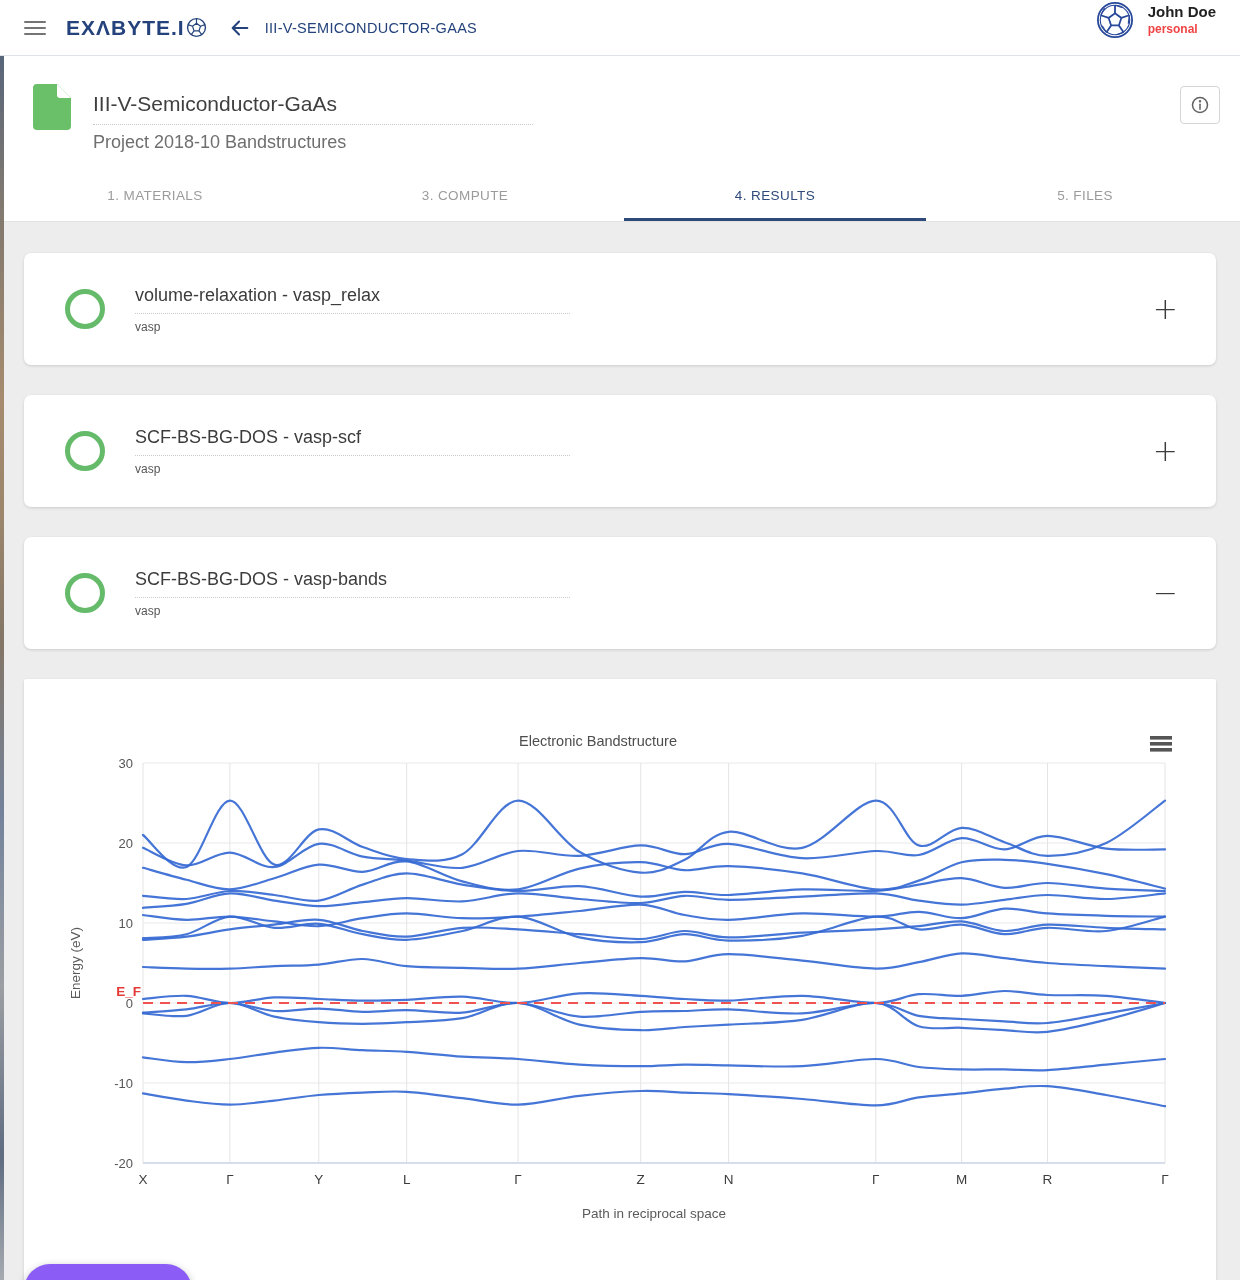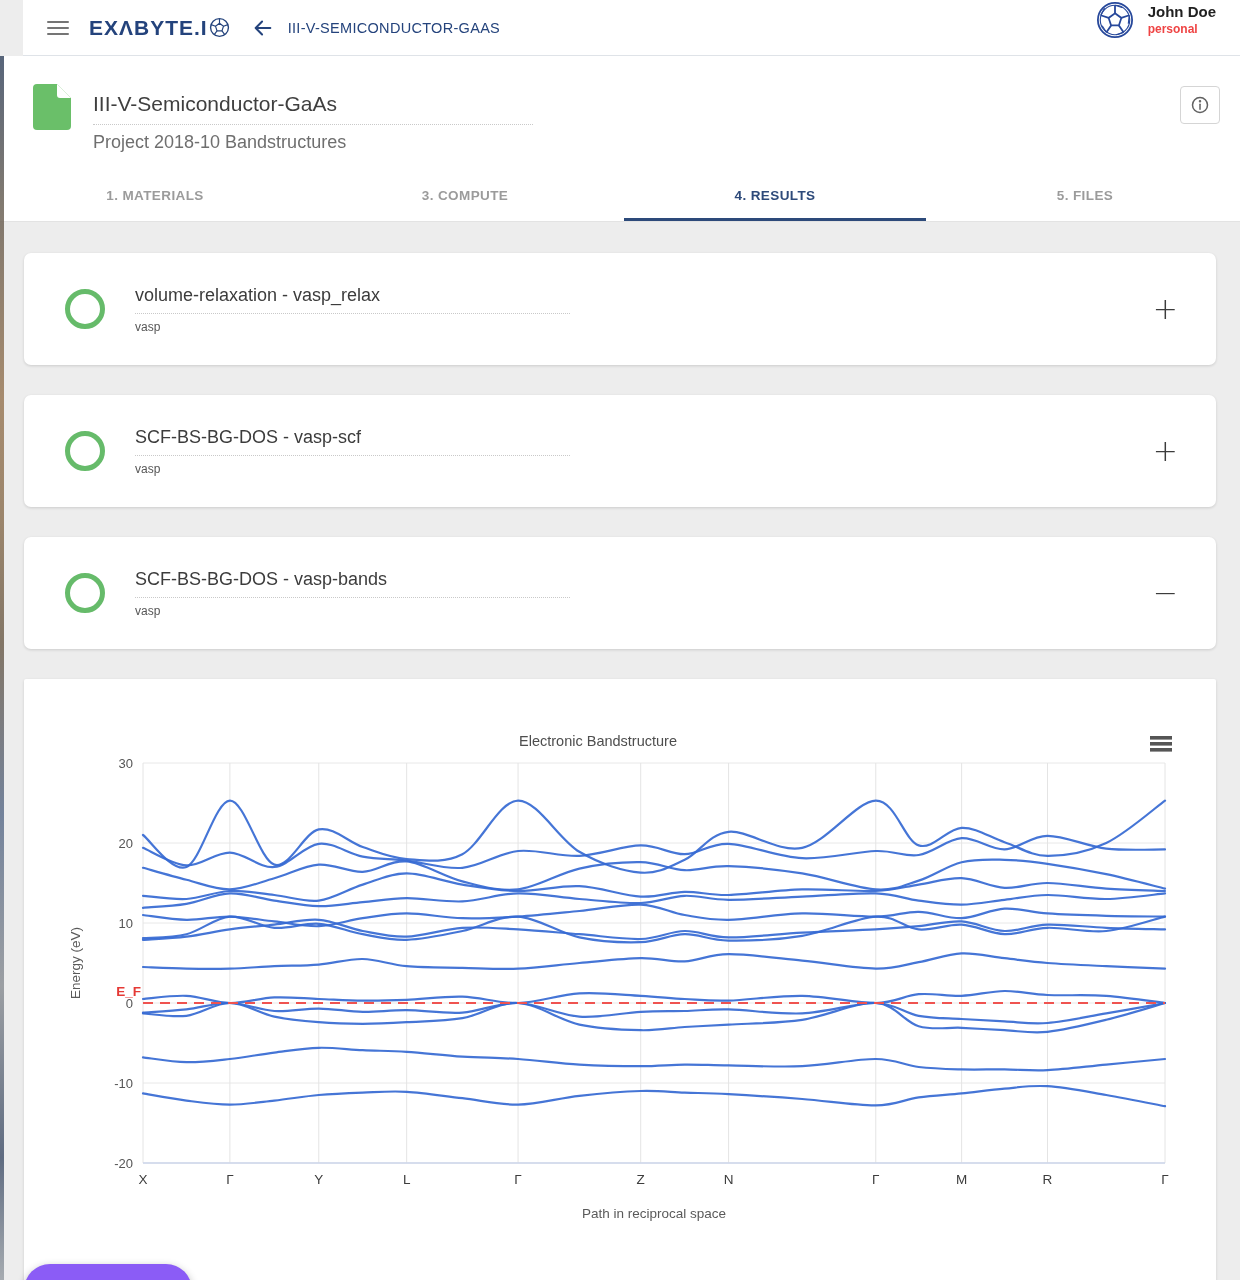--- a/index.html
+++ b/index.html
@@ -7,21 +7,21 @@
   body { font-family:"Liberation Sans","DejaVu Sans",sans-serif; }
   .page { position:relative; width:1240px; height:1280px; overflow:hidden; background:#ededed; }
 
   
   .edge-sliver { position:absolute; left:0; top:56px; width:4px; height:1224px;
     background:linear-gradient(180deg,#3a4a63 0%,#6b6257 12%,#9a7a58 28%,#8d7355 38%,#70614f 48%,#5e708d 62%,#8d9196 76%,#46556e 90%,#9aa0a6 100%);
     opacity:.85; z-index:5; }
 
   
   .navbar { position:relative; height:56px; background:#fff; border-bottom:1px solid #dfe3e8;
-    display:flex; align-items:center; z-index:4;margin-left:23px; }
+    display:flex; align-items:center; z-index:4; }
   .hamburger { width:22px; margin-left:24px; cursor:pointer; }
   .hamburger span { display:block; height:2px; background:#757575; margin:4px 0; border-radius:1px; }
   .logo { display:flex; align-items:center; margin-left:20px; color:#24437c; font-weight:bold;
     font-size:21px; letter-spacing:1px; }
   .logo svg { margin-left:1px; }
   .back-arrow { margin-left:22px; cursor:pointer; display:flex; align-items:center; }
   .breadcrumb { margin-left:14px; color:#24437c; font-size:14.5px; font-weight:500; letter-spacing:.3px; }
   .nav-user { position:absolute; right:24px; top:0; height:40px; display:flex; align-items:center; }
   .avatar { width:38px; height:38px; margin-right:14px; }
   .user-name { font-size:15px; font-weight:bold; color:#212121; line-height:19px; }
@@ -32,21 +32,21 @@
   .file-icon { margin:28px 0 0 33px; }
   .eh-text { margin:36px 0 0 22px; }
   .eh-title { font-size:21px; font-weight:400; color:#3f3f3f; padding-bottom:8px;
     border-bottom:1px dotted #c9c9c9; width:440px; }
   .eh-sub { font-size:18px; color:#6f6f6f; margin-top:7px; }
   .info-btn { position:absolute; right:20px; top:30px; width:40px; height:38px; background:#fff;
     border:1px solid #d5d5d5; border-radius:4px; display:flex; align-items:center; justify-content:center; cursor:pointer; }
 
   
   .tabs { height:52px; background:#fff; border-bottom:1px solid #e3e3e3; display:flex; }
-  .tab { flex:1; display:flex; align-items:center; justify-content:center; font-size:13.5px; font-weight:bold;
+  .tab { flex:1; display:flex; align-items:center; justify-content:center; font-size:13.5px; font-weight:normal;
     letter-spacing:.4px; color:#9b9b9b; cursor:pointer; position:relative; text-transform:uppercase;text-align:center; }
   .tab.active { color:#2d4a7a; }
   .tab.active::after { content:""; position:absolute; left:4px; right:4px; bottom:0; height:3px; background:#2d4a7a; }
 
   
   .content { padding-top:31px; }
   .unit-card { width:1192px; margin:0 auto 30px; height:112px; background:#fff; border-radius:7px;
     box-shadow:0 1px 3px rgba(0,0,0,.14); display:flex; align-items:center; position:relative; }
   .status-ring { width:40px; height:40px; border:5px solid #66bb6a; border-radius:50%; margin-left:41px; flex:none; }
   .unit-text { margin-left:30px; }

